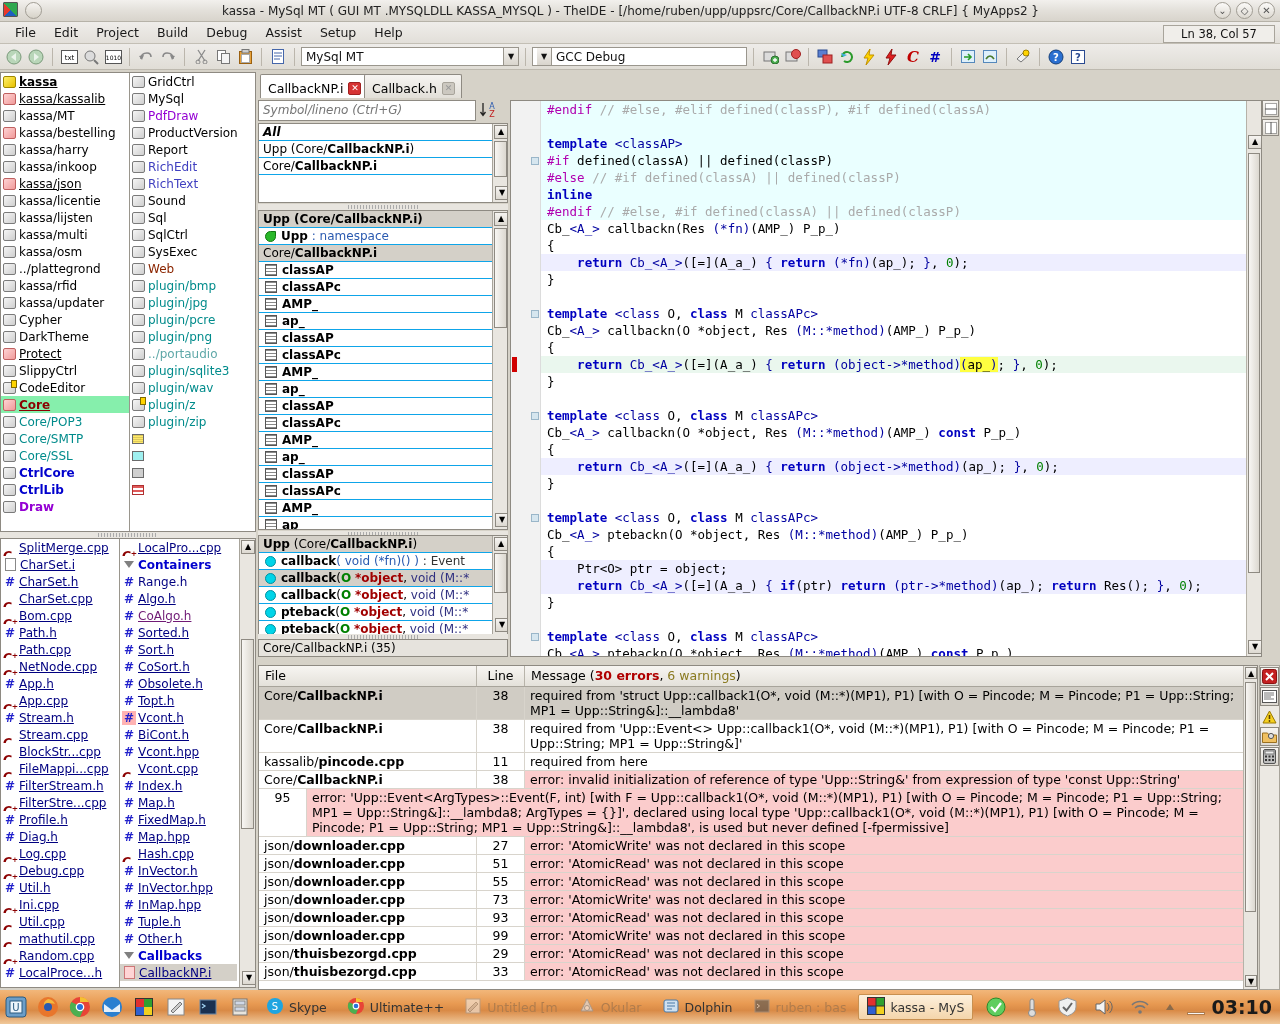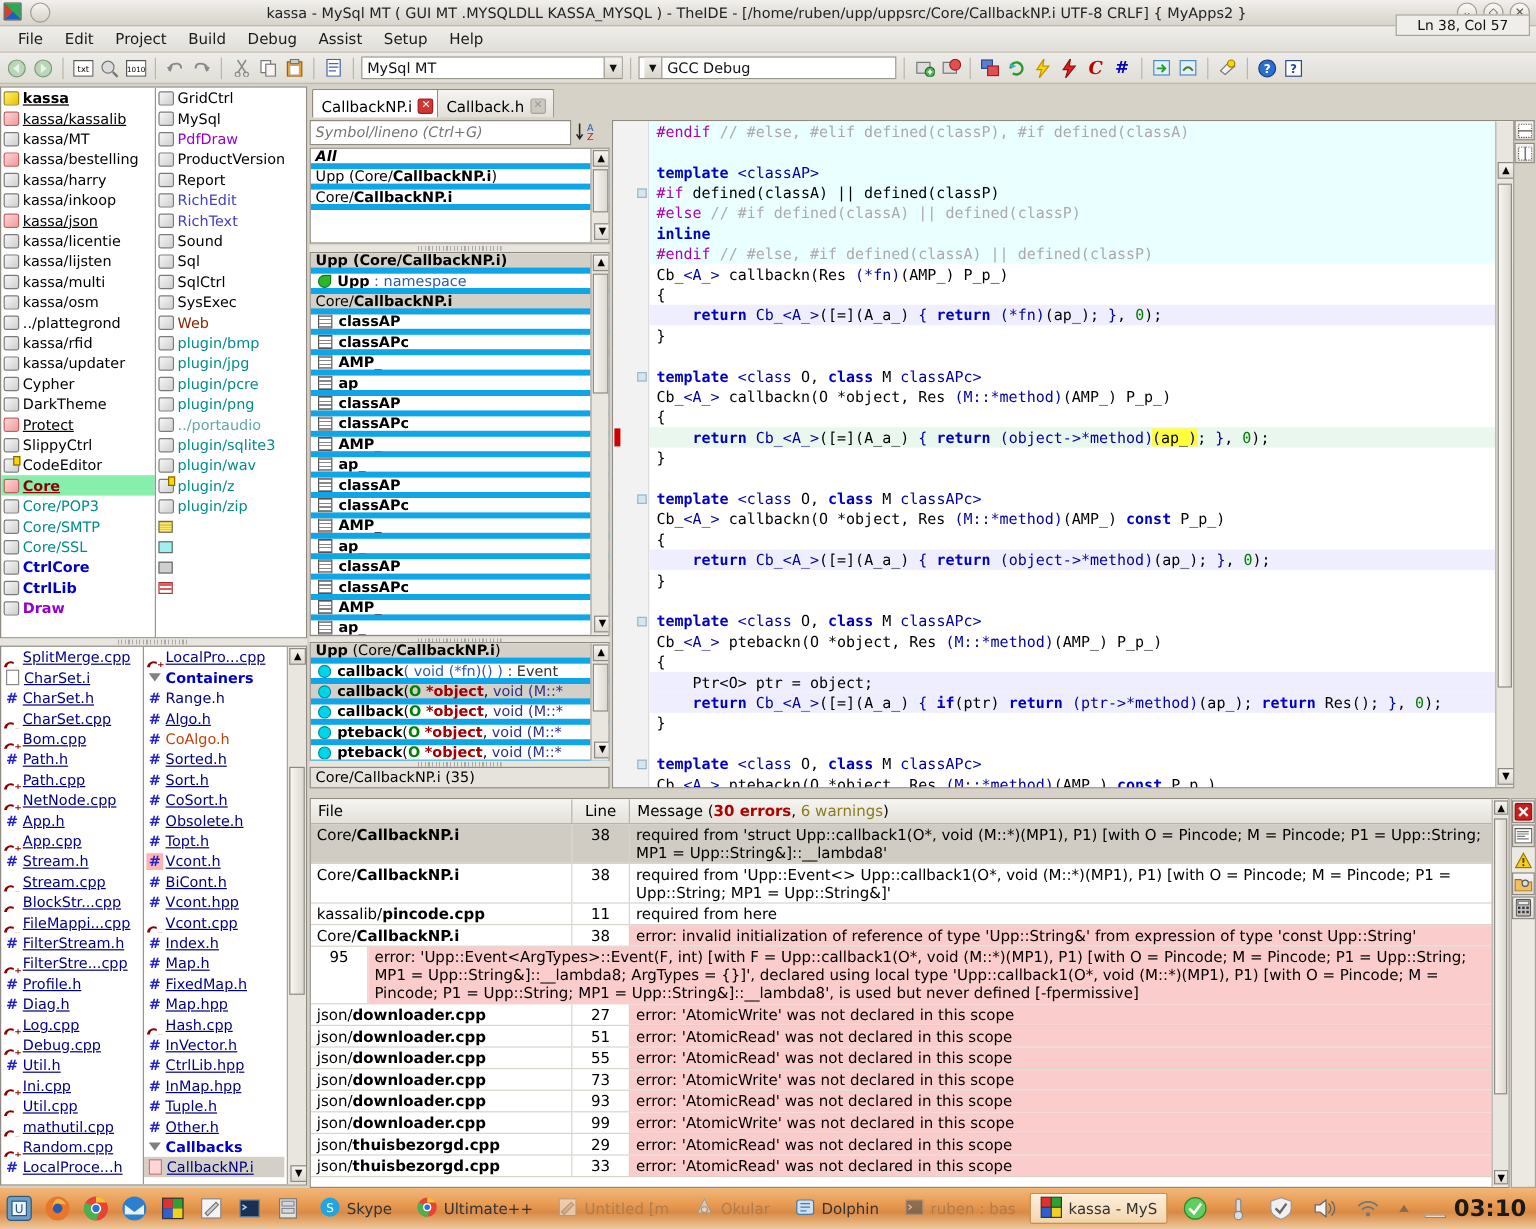--- a/index.html
+++ b/index.html
@@ -64,21 +64,21 @@
     display:flex; align-items:center; font-size:12px; padding-left:4px;
     color:#111;
   }
   .combo .arrow {
     margin-left:auto; width:15px; height:17px;
     background:linear-gradient(to bottom,#f4f2ef,#d9d5cd);
     border-left:1px solid #9a968d; display:flex;align-items:center;justify-content:center;
     font-size:8px;
   }
   #lncol {
-    position:absolute; right:5px; top:12px; width:112px; height:18px;
+    position:absolute; right:5px; top:25px; width:112px; height:18px;
     border:1px solid #a8a49b; background:#f0eeea;
     font-size:11.5px; text-align:center; line-height:16px; color:#111;
   }
   
   #pkglist {
     position:absolute; left:0; top:72px; width:256px; height:460px;
     background:#fff; border:1px solid #8e8a82; overflow:hidden;
   }
   .pkgcol { position:absolute; top:0; width:128px; height:100%; }
   .pkgcol.c1 { left:0; }
@@ -145,21 +145,21 @@
   #symsearchbar { position:absolute; left:258px; top:99px; width:250px; height:22px;
                   display:flex; align-items:center; }
   #symsearch { width:218px; height:21px; border:1px solid #8e8a82; background:#fff;
                font-size:12px; font-style:italic; color:#8a8a8a; padding:2px 4px;
                font-family:"DejaVu Sans", sans-serif;}
   #sortbtn { width:28px;height:21px; display:flex;align-items:center;justify-content:center;
              font-size:10px;}
   #symtop { position:absolute; left:258px; top:123px; width:250px; height:80px;
             background:#fff; border:1px solid #8e8a82; overflow:hidden;}
   .symrow { height:17px; padding-left:4px; font-size:12px; display:flex; align-items:center;
-            border-bottom:5px solid #0ea5e9; white-space:nowrap; overflow:hidden;}
+            border-bottom:1px solid #0ea5e9; white-space:nowrap; overflow:hidden;}
   .symrow.sel { background:#d4d0c8; }
   #symsplit1 { position:absolute; left:258px; top:204px; width:250px; height:6px; background:#e8e5df;}
   #symsplit1 .grip,#symsplit2 .grip,#symsplit3 .grip { width:70px;height:4px;margin:1px auto;
      background:repeating-linear-gradient(to right,#aaa 0 1px,transparent 1px 3px); }
   #symmid { position:absolute; left:258px; top:210px; width:250px; height:320px;
             background:#fff; border:1px solid #8e8a82; overflow:hidden;}
   .ic-struct { width:12px;height:12px;flex:none;margin-right:5px; margin-left:2px;
      border:1px solid #555; background:#fff;
      background-image:repeating-linear-gradient(to bottom,#888 0 1px,transparent 1px 3px);}
   .ic-ns { width:11px;height:11px;border-radius:50% 0 50% 50%;background:#2ab82a;border:1px solid #117711;
@@ -764,21 +764,21 @@
       <div class="filerow">
         <span class="ic-f ic-h">#</span>
         <span style="color:#000080;">Range.h</span>
       </div>
       <div class="filerow">
         <span class="ic-f ic-h">#</span>
         <span style="color:#000080;text-decoration:underline">Algo.h</span>
       </div>
       <div class="filerow">
         <span class="ic-f ic-h">#</span>
-        <span style="color:#c2410c;">CoAlgo.h</span>
+        <span style="color:#701a75;text-decoration:underline">CoAlgo.h</span>
       </div>
       <div class="filerow">
         <span class="ic-f ic-h">#</span>
         <span style="color:#000080;text-decoration:underline">Sorted.h</span>
       </div>
       <div class="filerow">
         <span class="ic-f ic-h">#</span>
         <span style="color:#000080;text-decoration:underline">Sort.h</span>
       </div>
       <div class="filerow">
@@ -828,21 +828,21 @@
       <div class="filerow">
         <span class="ic-f ic-c">Cₚ</span>
         <span style="color:#000080;text-decoration:underline">Hash.cpp</span>
       </div>
       <div class="filerow">
         <span class="ic-f ic-h">#</span>
         <span style="color:#000080;text-decoration:underline">InVector.h</span>
       </div>
       <div class="filerow">
         <span class="ic-f ic-h">#</span>
-        <span style="color:#000080;text-decoration:underline">CtrlLib.hpp</span>
+        <span style="color:#000080;text-decoration:underline">InVector.hpp</span>
       </div>
       <div class="filerow">
         <span class="ic-f ic-h">#</span>
         <span style="color:#000080;text-decoration:underline">InMap.hpp</span>
       </div>
       <div class="filerow">
         <span class="ic-f ic-h">#</span>
         <span style="color:#000080;text-decoration:underline">Tuple.h</span>
       </div>
       <div class="filerow">

